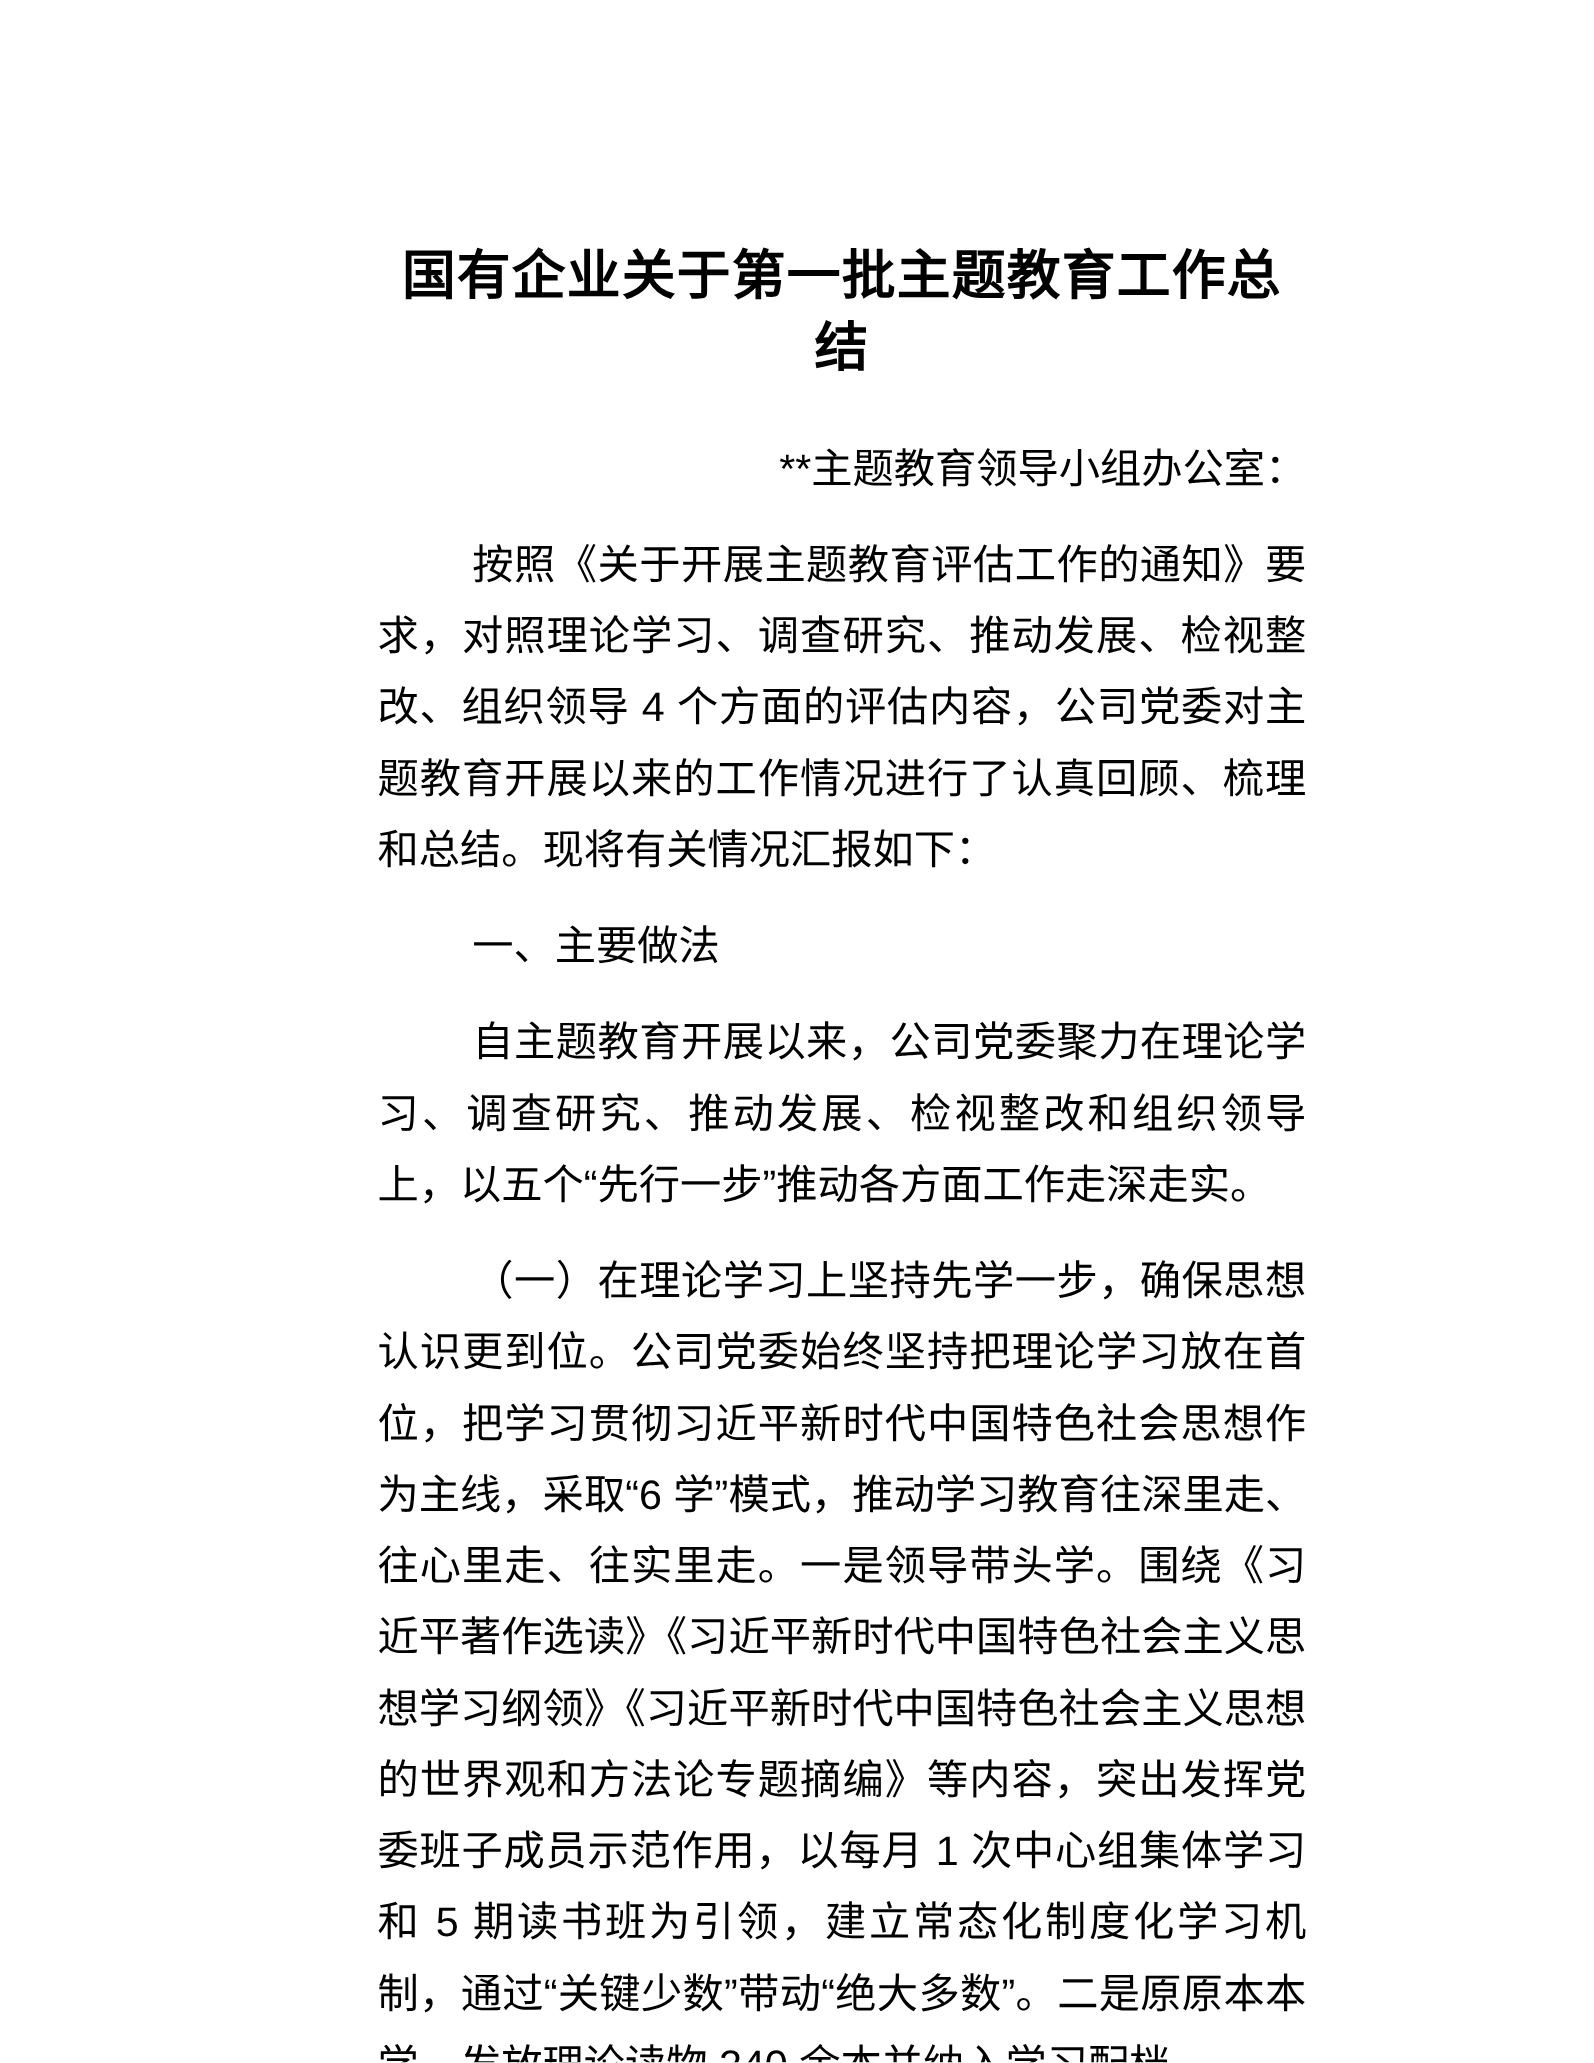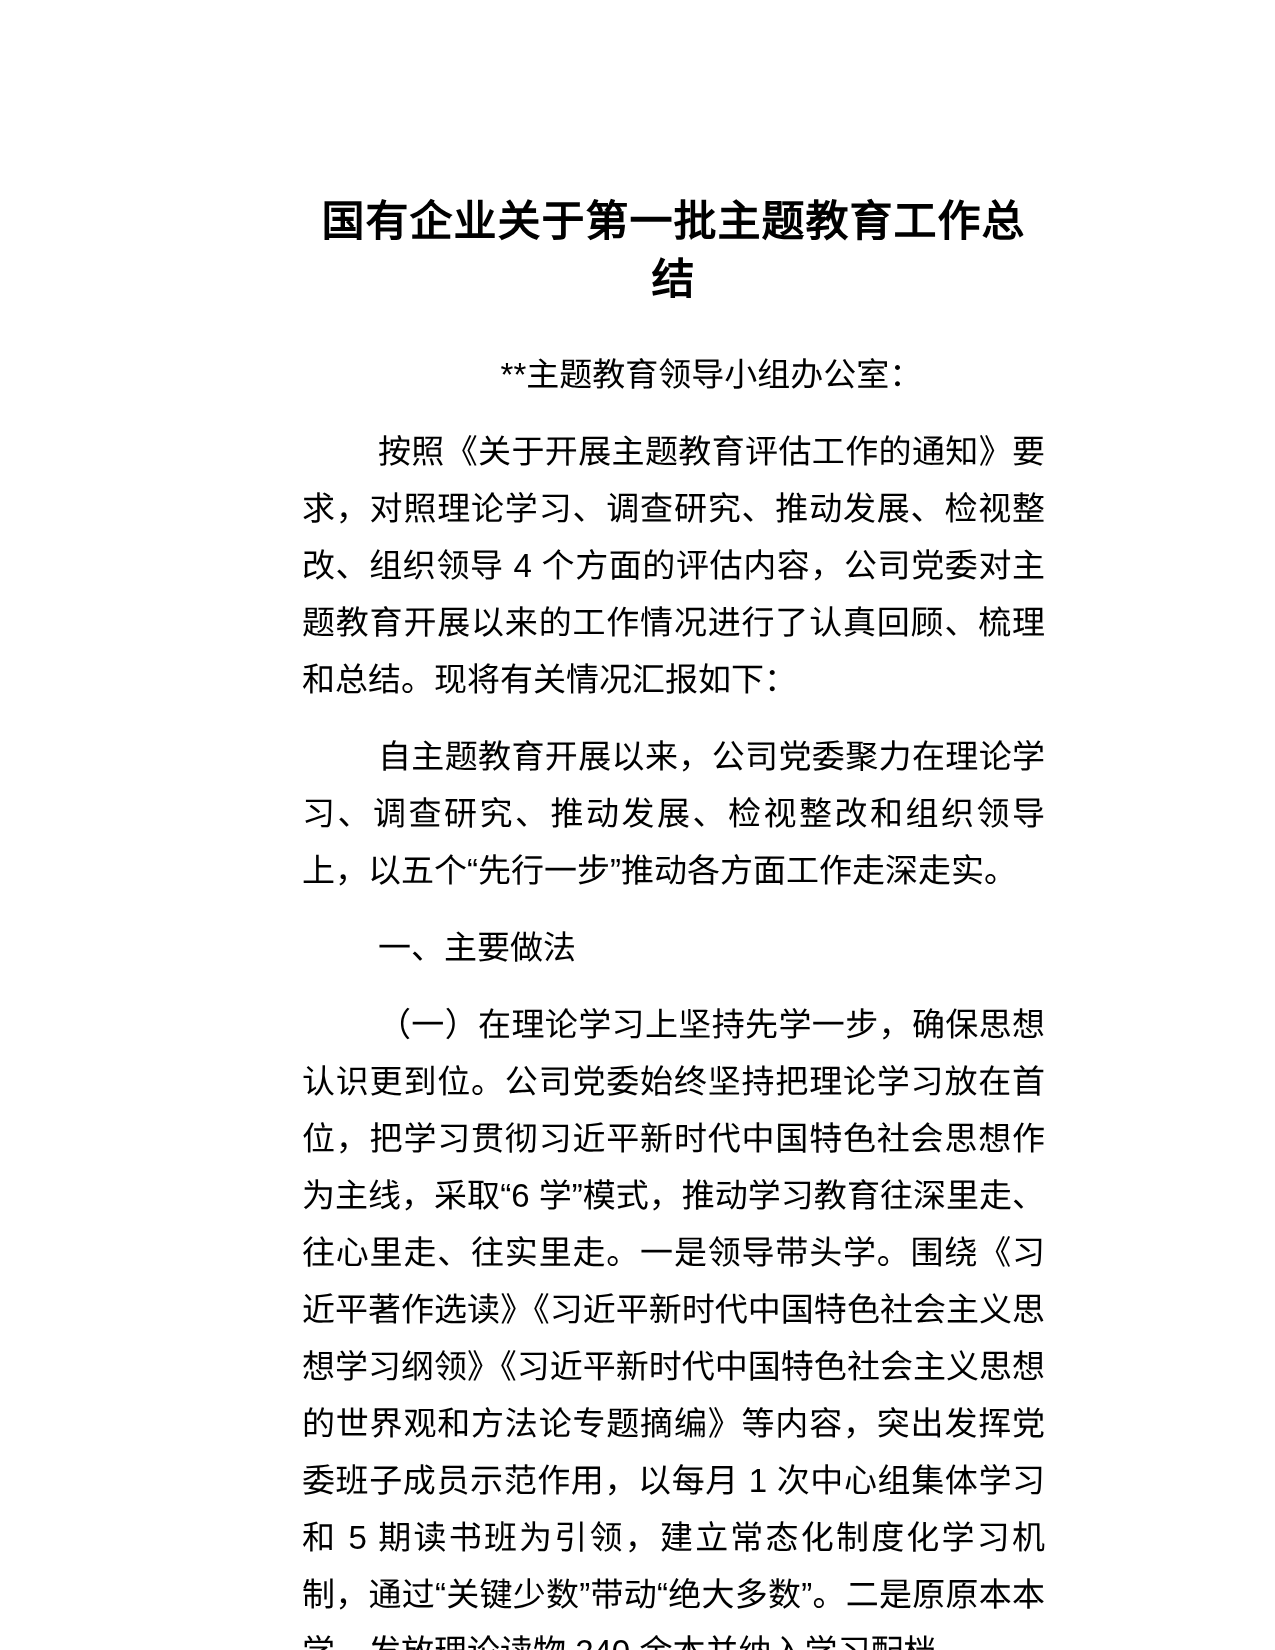--- a/index.html
+++ b/index.html
@@ -32,31 +32,31 @@
     margin: 0 0 20px 0;
     font-size: 33px;
     line-height: 57px;
     text-align: justify;
     text-justify: inter-ideograph;
     text-indent: 2.3em;
     word-break: break-all;
     color: #000000;
   }
   .para.salutation {
-    text-align: center;
+    text-align: right;
   }
 </style>
 </head>
 <body>
 
 <div class="page">
   <h1 class="doc-title">国有企业关于第一批主题教育工作总结</h1>
 
   <p class="para salutation">**主题教育领导小组办公室：</p>
 
   <p class="para">按照《关于开展主题教育评估工作的通知》要求，对照理论学习、调查研究、推动发展、检视整改、组织领导 4 个方面的评估内容，公司党委对主题教育开展以来的工作情况进行了认真回顾、梳理和总结。现将有关情况汇报如下：</p>
 
+  <p class="para">一、主要做法</p>
+
   <p class="para">自主题教育开展以来，公司党委聚力在理论学习、调查研究、推动发展、检视整改和组织领导上，以五个“先行一步”推动各方面工作走深走实。</p>
-
-  <p class="para">一、主要做法</p>
 
   <p class="para">（一）在理论学习上坚持先学一步，确保思想认识更到位。公司党委始终坚持把理论学习放在首位，把学习贯彻习近平新时代中国特色社会思想作为主线，采取“6 学”模式，推动学习教育往深里走、往心里走、往实里走。一是领导带头学。围绕《习近平著作选读》《习近平新时代中国特色社会主义思想学习纲领》《习近平新时代中国特色社会主义思想的世界观和方法论专题摘编》等内容，突出发挥党委班子成员示范作用，以每月 1 次中心组集体学习和 5 期读书班为引领，建立常态化制度化学习机制，通过“关键少数”带动“绝大多数”。二是原原本本学。发放理论读物 240 余本并纳入学习配档</p>
 </div>
 
 </body></html>

